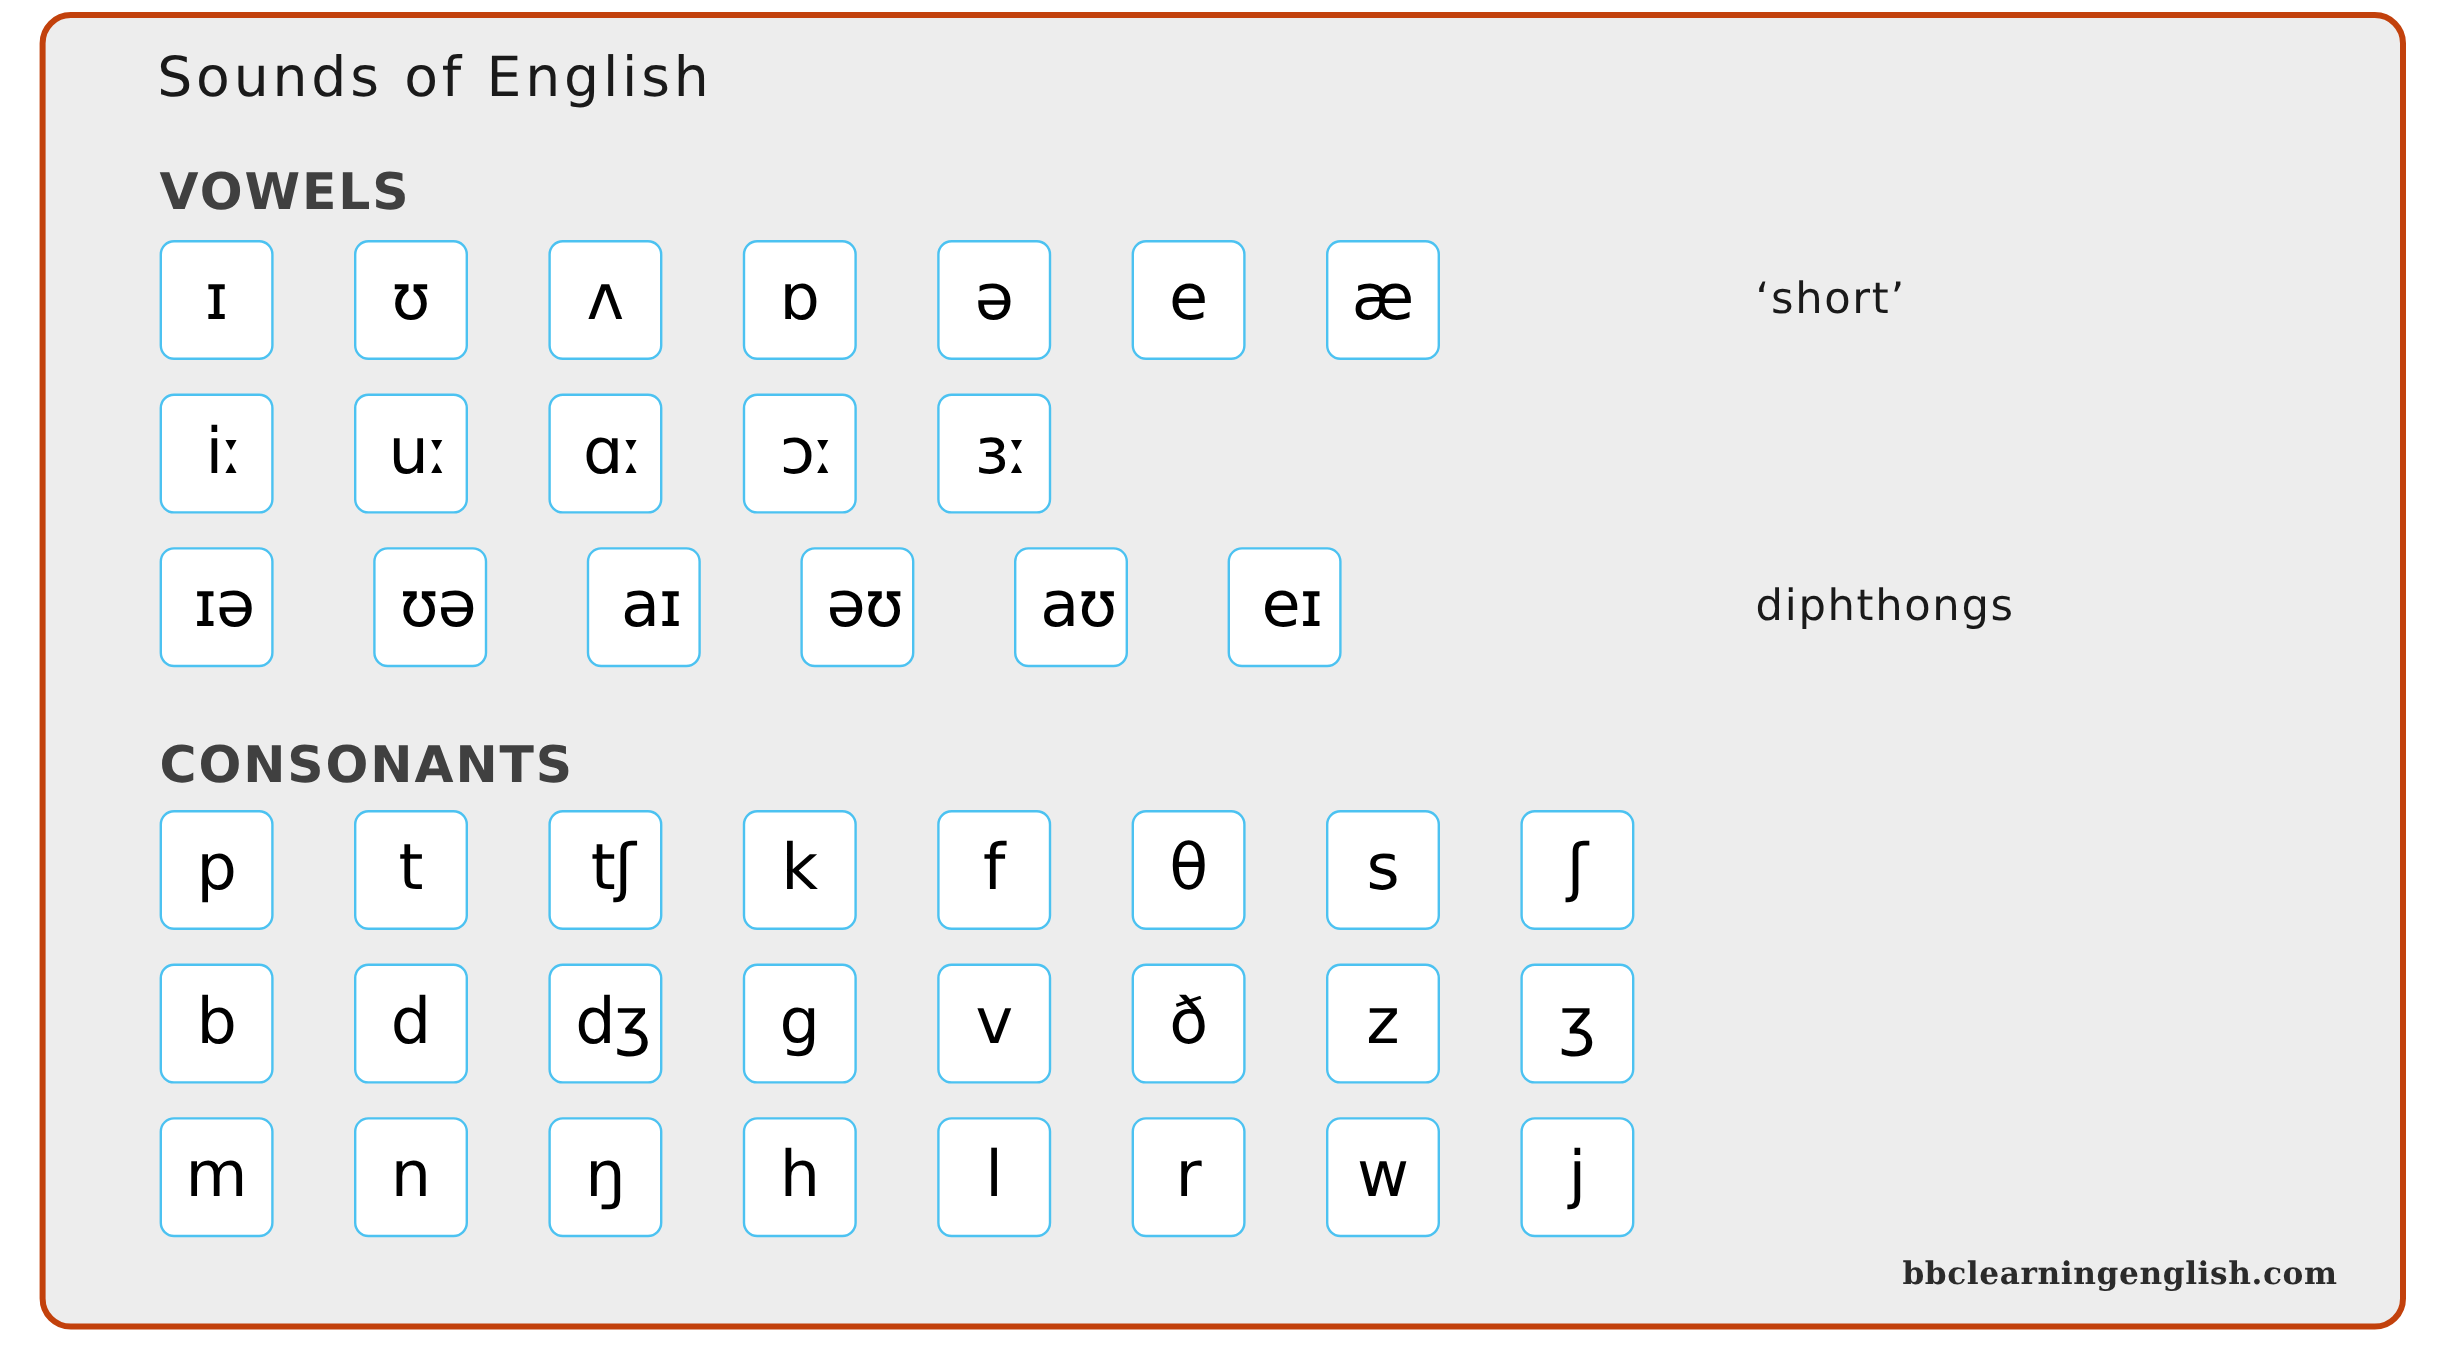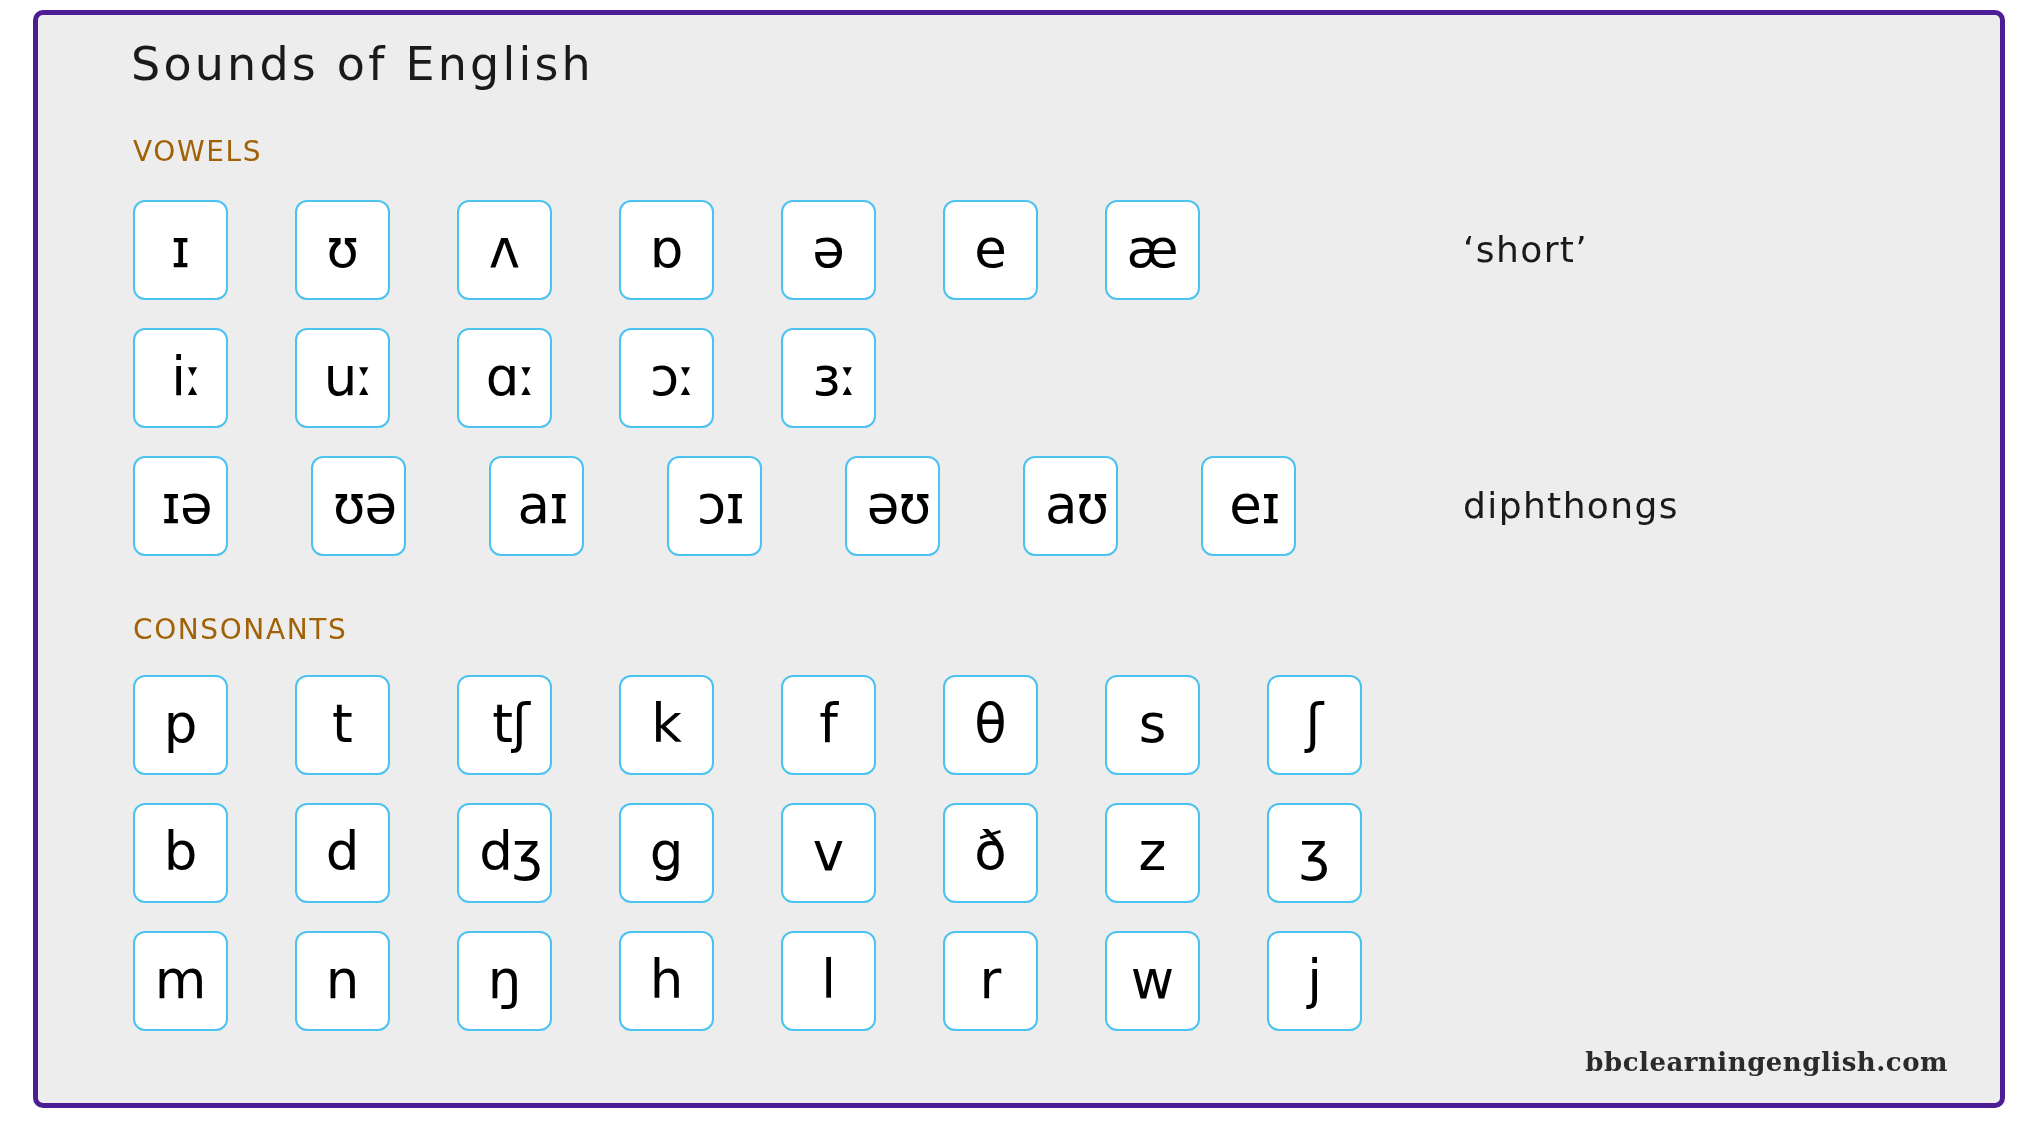--- a/index.html
+++ b/index.html
@@ -17,43 +17,43 @@
 
   
   #chart-card {
     position: absolute;
     left: 33px;
     top: 10px;
     width: 1972px;
     height: 1098px;
     box-sizing: border-box;
     background: #ededed;
-    border: 5px solid #4c1d95;
-    border-radius: 10px;
+    border: 5px solid #c2410c;
+    border-radius: 26px;
   }
 
   
   #chart-title {
     position: absolute;
     left: 93px;
     top: 22px;
     font-size: 46px;
     font-weight: 400;
     color: #1a1a1a;
     letter-spacing: 3.2px;
     white-space: nowrap;
   }
 
   
   .section-heading {
     position: absolute;
     left: 95px;
-    font-size: 28px;
-    font-weight: 400;
-    color: #a16207;
+    font-size: 42px;
+    font-weight: 700;
+    color: #404040;
     letter-spacing: 1.6px;
     white-space: nowrap;
   }
   #heading-vowels { top: 120px; }
   #heading-consonants { top: 598px; }
 
   
   .sound-row {
     position: absolute;
     left: 95px;
@@ -185,23 +185,20 @@
       <div class="tile-slot">
         <div class="tile wide">ɪə</div>
       </div>
       <div class="tile-slot">
         <div class="tile wide">ʊə</div>
       </div>
       <div class="tile-slot">
         <div class="tile wide">aɪ</div>
       </div>
       <div class="tile-slot">
-        <div class="tile wide">ɔɪ</div>
-      </div>
-      <div class="tile-slot">
         <div class="tile wide">əʊ</div>
       </div>
       <div class="tile-slot">
         <div class="tile wide">aʊ</div>
       </div>
       <div class="tile-slot">
         <div class="tile wide">eɪ</div>
       </div>
     </div>
   <div class="row-label" id="label-diphthongs">diphthongs</div>

